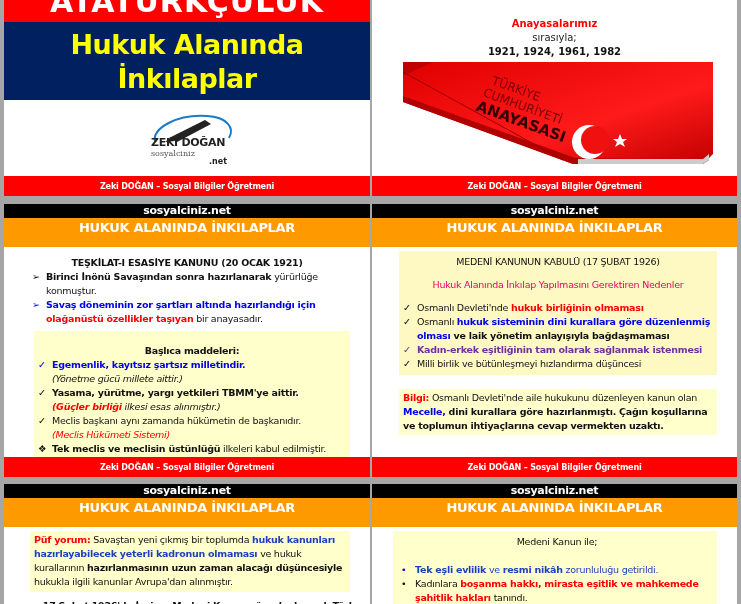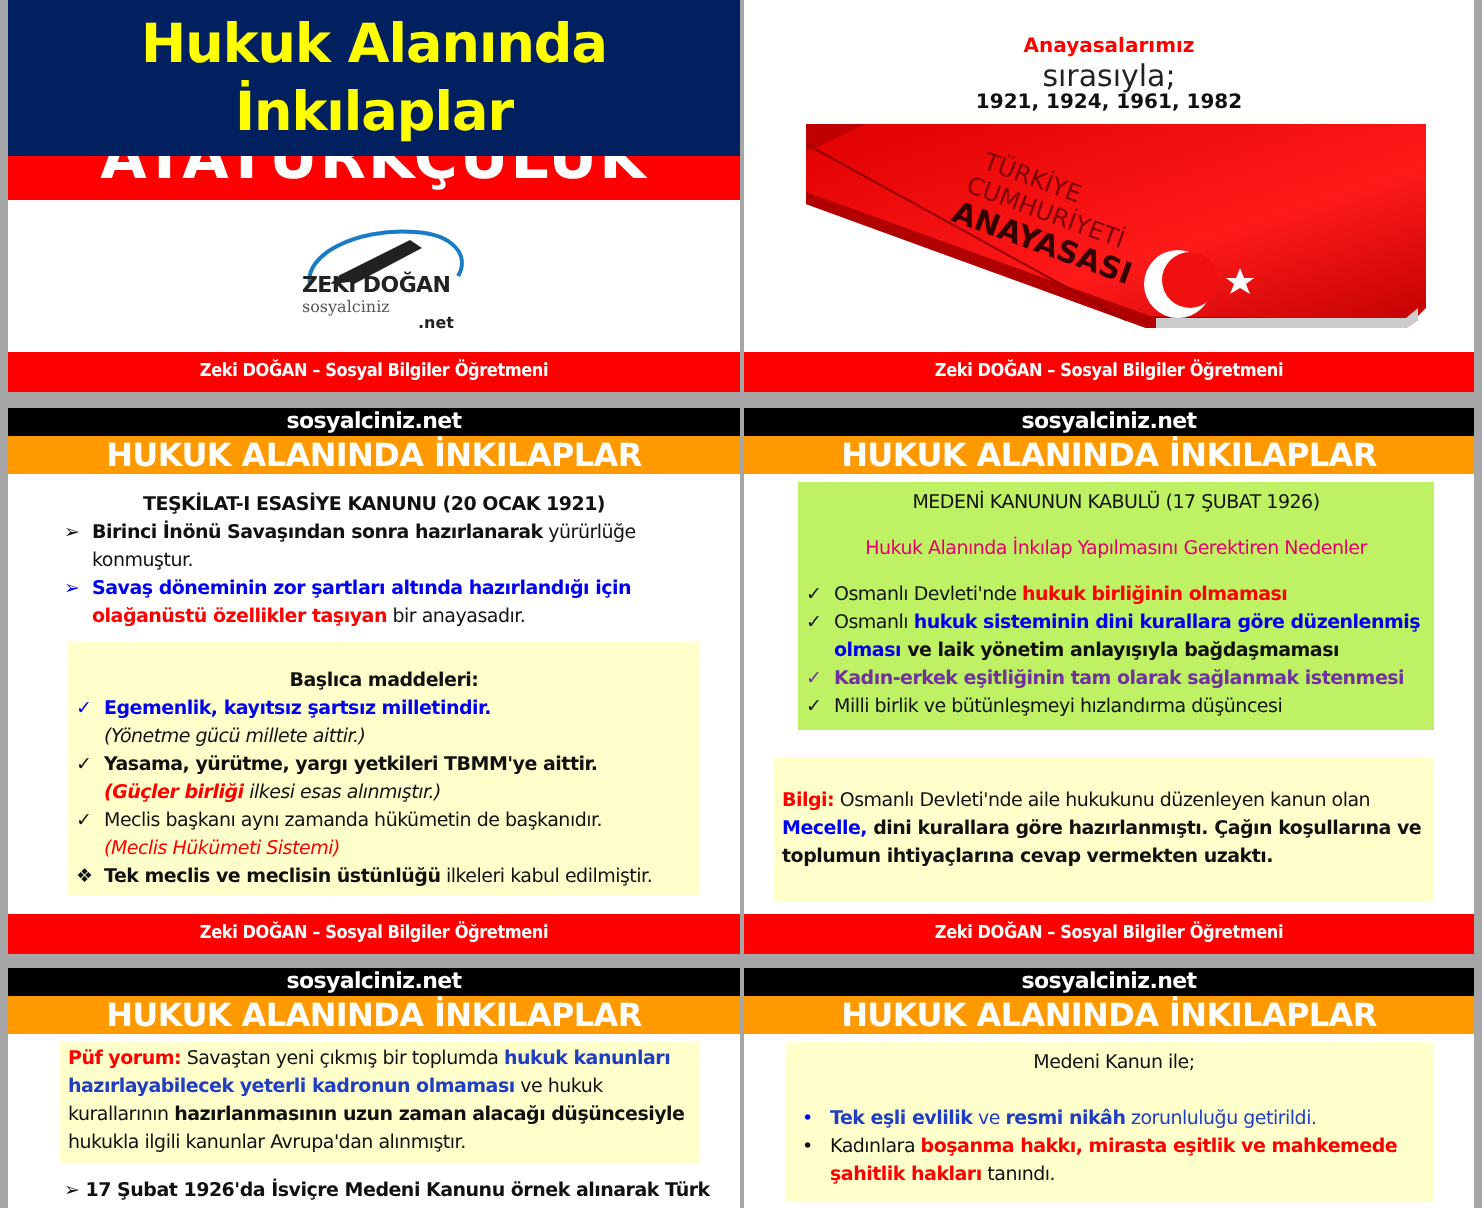--- a/index.html
+++ b/index.html
@@ -1,62 +1,62 @@
 <!DOCTYPE html>
 <html><head>
 <meta charset="utf-8">
 <style>
   html,body{margin:0;padding:0;}
   body{width:741px;height:604px;background:#a6a6a6;position:relative;overflow:hidden;font-family:"DejaVu Sans",sans-serif;}
   .slide{position:absolute;background:#fff;overflow:hidden;}
   .footer{position:absolute;left:0;right:0;bottom:0;height:20px;background:#ff0000;color:#fff;font-weight:bold;font-size:9px;text-align:center;line-height:20px;font-family:"DejaVu Sans Condensed","DejaVu Sans",sans-serif;letter-spacing:-0.2px;}
   .site{height:14px;background:#000;color:#fff;font-weight:bold;font-size:11px;text-align:center;line-height:14px;letter-spacing:-0.3px;}
-  .hdr{height:19px;background:#ff9900;color:#fff;font-weight:bold;font-size:16px;text-align:center;line-height:19px;letter-spacing:-0.3px;}
+  .hdr{height:29px;background:#ff9900;color:#fff;font-weight:bold;font-size:13px;text-align:center;line-height:19px;letter-spacing:-0.3px;}
   .c{text-align:center}
   .b{font-weight:bold}
   .i{font-style:italic}
   .blue{color:#0000ee}
   .red{color:#ff0000}
   .pink{color:#e6006f}
   .purple{color:#7030a0}
   .dblue{color:#1f3ec2}
   .t{font-size:9.5px;line-height:14px;color:#111;letter-spacing:-0.25px;}
   .li{position:relative;padding-left:14px;}
   .li .m{position:absolute;left:0;top:0;}
   .box-y{background:#ffffcc;}
-  .box-b{background:#bef264;}
+  .box-b{background:#fef9c3;}
 </style>
 </head>
 <body>
 
 <div class="slide" style="left:4px;top:0;width:366px;height:196px;">
+  <div style="height:22px;background:#ff0000;overflow:hidden;position:relative;">
+    <div style="position:absolute;left:0;right:0;top:-16px;text-align:center;color:#fff;font-weight:bold;font-size:30px;letter-spacing:1px;">ATATÜRKÇÜLÜK</div>
+  </div>
   <div style="height:78px;background:#002060;text-align:center;color:#ffff00;font-weight:bold;font-size:27px;line-height:34px;padding-top:6px;box-sizing:border-box;letter-spacing:-0.5px;">
     <div>Hukuk Alanında</div>
     <div>İnkılaplar</div>
-  </div>
-  <div style="height:22px;background:#ff0000;overflow:hidden;position:relative;">
-    <div style="position:absolute;left:0;right:0;top:-16px;text-align:center;color:#fff;font-weight:bold;font-size:30px;letter-spacing:1px;">ATATÜRKÇÜLÜK</div>
   </div>
   <div style="position:absolute;left:143px;top:110px;width:90px;height:58px;">
     <svg width="90" height="40" viewBox="0 0 90 40" style="position:absolute;left:0;top:0;">
       <path d="M8 32 C5 18, 30 4, 60 6 C80 7, 88 18, 82 28" fill="none" stroke="#1a7bc6" stroke-width="2"></path>
       <path d="M22 28 L58 10 L64 14 L30 32 Z" fill="#222"></path>
       <path d="M18 32 L24 27 L28 31 Z" fill="#222"></path>
     </svg>
     <div style="position:absolute;left:4px;top:26px;font-weight:bold;font-size:11px;color:#222;letter-spacing:-0.3px;">ZEKİ DOĞAN</div>
     <div style="position:absolute;left:4px;top:39px;font-family:'DejaVu Serif',serif;font-size:8px;color:#555;">sosyalciniz</div>
     <div style="position:absolute;left:62px;top:47px;font-weight:bold;font-size:8px;color:#222;">.net</div>
   </div>
   <div class="footer" style="bottom:0;">Zeki DOĞAN – Sosyal Bilgiler Öğretmeni</div>
 </div>
 
 <div class="slide" style="left:372px;top:0;width:365px;height:196px;">
   <div class="c" style="padding-top:17px;font-size:10px;line-height:14px;">
     <div style="color:#ff0000;font-weight:bold;">Anayasalarımız</div>
-    <div style="color:#222;font-size:15px;">sırasıyla;</div>
+    <div style="color:#222;font-size:10px;">sırasıyla;</div>
     <div style="font-weight:bold;color:#111;">1921, 1924, 1961, 1982</div>
   </div>
   <div style="position:absolute;left:31px;top:62px;width:310px;height:102px;overflow:hidden;">
     <svg width="310" height="102" viewBox="0 0 310 102">
       <defs>
         <linearGradient id="bg1" x1="0" y1="0" x2="1" y2="1">
           <stop offset="0" stop-color="#e00000"></stop>
           <stop offset="0.6" stop-color="#ff1a1a"></stop>
           <stop offset="1" stop-color="#c00000"></stop>
         </linearGradient>
@@ -102,21 +102,21 @@
   <div class="site">sosyalciniz.net</div>
   <div class="hdr">HUKUK ALANINDA İNKILAPLAR</div>
   <div class="box-b t" style="margin:4px 20px 0 27px;padding:4px 4px 4px 4px;">
     <div class="c" style="font-weight:500;">MEDENİ KANUNUN KABULÜ (17 ŞUBAT 1926)</div>
     <div class="c pink" style="margin-top:9px;margin-bottom:9px;">Hukuk Alanında İnkılap Yapılmasını Gerektiren Nedenler</div>
     <div class="li"><span class="m">✓</span><span>Osmanlı Devleti'nde </span><span class="b red">hukuk birliğinin olmaması</span></div>
     <div class="li"><span class="m">✓</span><span>Osmanlı </span><span class="b blue">hukuk sisteminin dini kurallara göre düzenlenmiş olması</span><span class="b"> ve laik yönetim anlayışıyla bağdaşmaması</span></div>
     <div class="li"><span class="m purple">✓</span><span class="b purple">Kadın-erkek eşitliğinin tam olarak sağlanmak istenmesi</span></div>
     <div class="li"><span class="m">✓</span><span>Milli birlik ve bütünleşmeyi hızlandırma düşüncesi</span></div>
   </div>
-  <div class="box-y t" style="margin:14px 20px 0 15px;padding:15px 4px;">
+  <div class="box-y t" style="margin:14px 20px 0 27px;padding:2px 4px;">
     <span class="red b">Bilgi:</span><span> Osmanlı Devleti'nde aile hukukunu düzenleyen kanun olan </span><span class="blue b">Mecelle,</span><span class="b"> dini kurallara göre hazırlanmıştı. Çağın koşullarına ve toplumun ihtiyaçlarına cevap vermekten uzaktı.</span>
   </div>
   <div class="footer">Zeki DOĞAN – Sosyal Bilgiler Öğretmeni</div>
 </div>
 
 <div class="slide" style="left:4px;top:484px;width:366px;height:130px;">
   <div class="site">sosyalciniz.net</div>
   <div class="hdr">HUKUK ALANINDA İNKILAPLAR</div>
   <div class="box-y t" style="margin:4px 20px 0 26px;padding:2px 4px 3px 4px;">
     <span class="b red">Püf yorum:</span><span>  Savaştan yeni çıkmış bir toplumda </span><span class="b dblue">hukuk kanunları hazırlayabilecek yeterli kadronun olmaması</span><span> ve hukuk kurallarının </span><span class="b">hazırlanmasının uzun zaman alacağı düşüncesiyle</span><span> hukukla ilgili kanunlar Avrupa'dan alınmıştır.</span>

